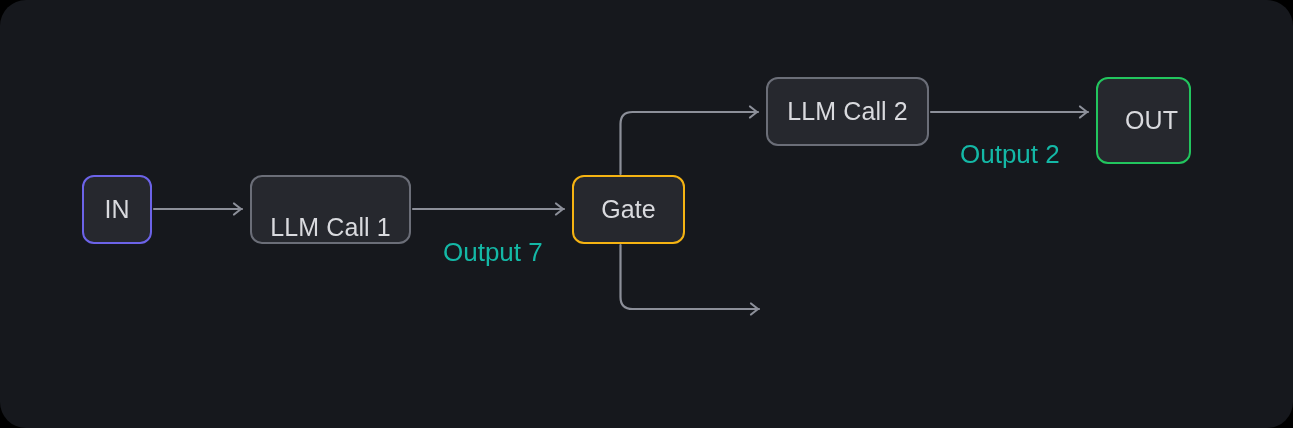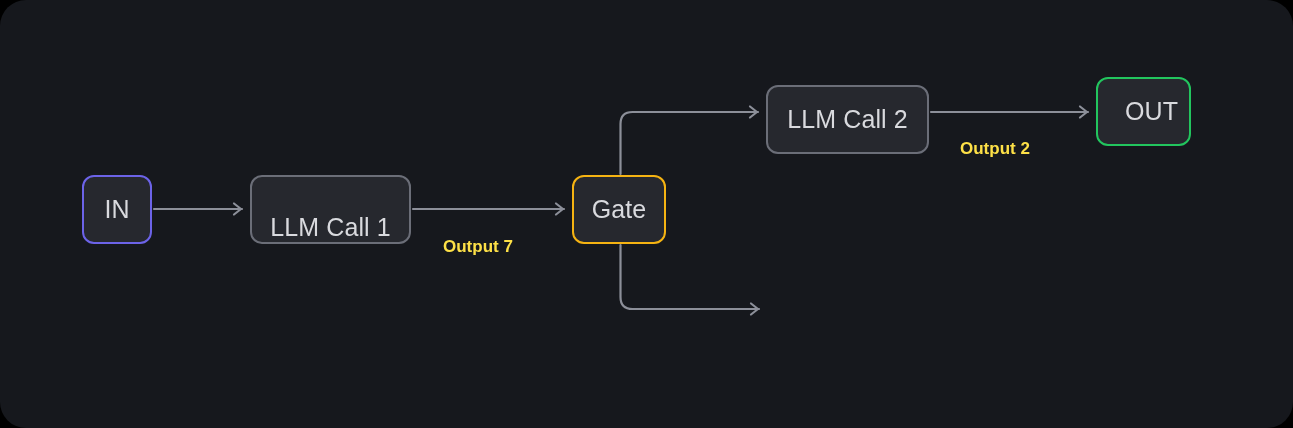--- a/index.html
+++ b/index.html
@@ -39,23 +39,23 @@
     align-items: center;
     justify-content: center;
     color: #D9DADE;
     font-size: 25px;
     font-weight: 400;
     letter-spacing: 0.1px;
     white-space: nowrap;
   }
   .edge-label {
     position: absolute;
-    color: #fde047;
-    font-size: 17px;
-    font-weight: 700;
+    color: #14b8a6;
+    font-size: 26px;
+    font-weight: 400;
     white-space: nowrap;
   }
 </style>
 </head>
 <body>
 
 <div id="canvas">
 
   <svg id="edge-layer" viewBox="0 0 1293 428" width="1293" height="428" xmlns="http://www.w3.org/2000/svg">
     <g fill="none" stroke="#8C8F99" stroke-width="2.2" stroke-linecap="round" stroke-linejoin="round">
@@ -89,30 +89,30 @@
   </svg>
 
   <div class="node" style="left:82px; top:175px; width:70px; height:69px; border-color:#6C63E8;">
     <span>IN</span>
   </div>
 
   <div class="node" style="left:250px; top:175px; width:161px; height:69px; border-color:#6B6E78;align-items:flex-end;">
     <span>LLM Call 1</span>
   </div>
 
-  <div class="node" style="left:572px; top:175px; width:94px; height:69px; border-color:#F5B312;">
+  <div class="node" style="left:572px; top:175px; width:113px; height:69px; border-color:#F5B312;">
     <span>Gate</span>
   </div>
 
-  <div class="node" style="left:766px; top:85px; width:163px; height:69px; border-color:#6B6E78;">
+  <div class="node" style="left:766px; top:77px; width:163px; height:69px; border-color:#6B6E78;">
     <span>LLM Call 2</span>
   </div>
 
 
-  <div class="node" style="left:1096px; top:77px; width:95px; height:69px; border-color:#22C55E;padding-left:16px;">
+  <div class="node" style="left:1096px; top:77px; width:95px; height:87px; border-color:#22C55E;padding-left:16px;">
     <span>OUT</span>
   </div>
 
   <div class="edge-label" style="left:443px; top:237px;">Output 7</div>
 
   <div class="edge-label" style="left:960px; top:139px;">Output 2</div>
 
 </div>
 
 </body></html>

